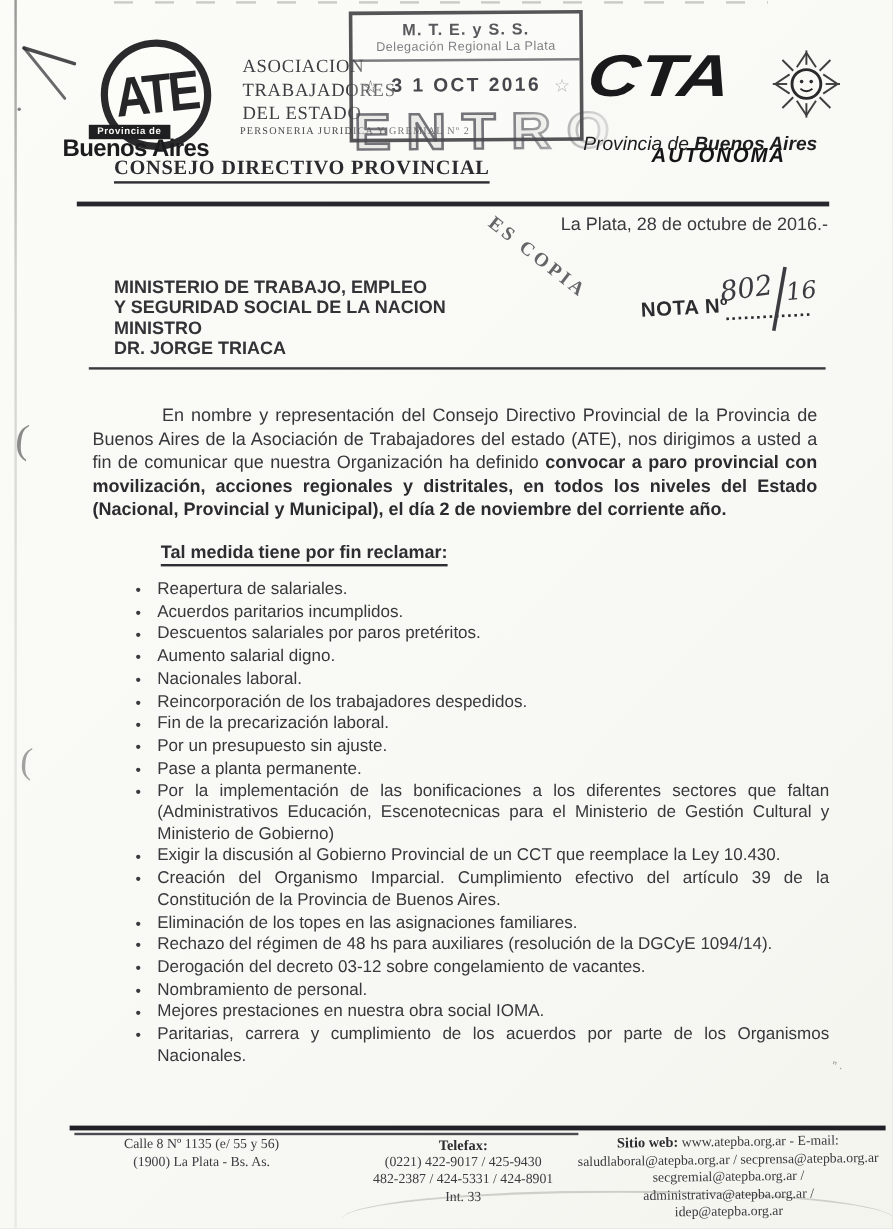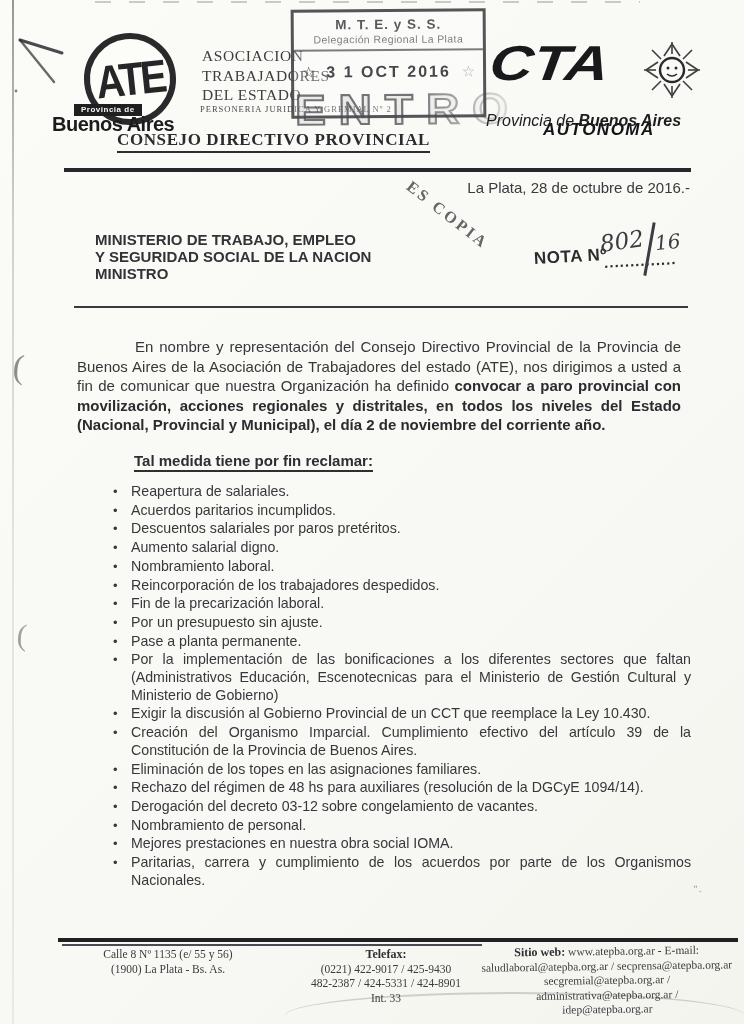--- a/index.html
+++ b/index.html
@@ -24,21 +24,21 @@
   .ate-circle{left:84px;top:33px;width:80px;height:80px;border:6px solid #2a2a2c;border-radius:50%;
     display:flex;align-items:center;justify-content:center;transform:rotate(-6deg);background:#fcfcf9;}
   .ate-acronym{font-weight:900;font-size:40px;letter-spacing:-3px;color:#262628;transform:scaleY(1.15);}
   .ate-ribbon{left:74px;top:104px;background:#1f1f21;color:#f7f7f4;font-size:8px;font-weight:700;
     padding:1px 7px 2px;letter-spacing:.5px;}
   .ate-province{left:52px;top:113px;font-weight:900;font-size:20px;letter-spacing:-.5px;color:#1c1c1e;}
   .org-lines{left:202px;top:46px;font-family:"Liberation Serif",serif;font-size:15.5px;line-height:1.27;
     letter-spacing:.6px;color:#3e3e42;}
   .legal-line{left:200px;top:104px;font-family:"Liberation Serif",serif;font-size:8.5px;letter-spacing:1px;color:#4a4a4e;}
   .council-line{left:95px;top:130px;font-family:"Liberation Serif",serif;font-weight:700;font-size:17px;
-    letter-spacing:.6px;color:#2b2b2f;border-bottom:2px solid #2e2e32;padding-bottom:1px;margin-left:22px;}
+    letter-spacing:.6px;color:#2b2b2f;border-bottom:2px solid #2e2e32;padding-bottom:1px;}
   
   .stamp-box{left:291px;top:9px;width:189px;height:103px;border:3px solid rgba(55,55,60,.85);
     transform:rotate(-.4deg);background:rgba(255,255,255,.25);text-align:center;}
   .stamp-ministry{margin-top:5px;font-size:13.5px;font-weight:700;color:rgba(60,60,66,.85);letter-spacing:1px;}
   .stamp-office{font-size:10.5px;color:rgba(95,95,100,.8);letter-spacing:.4px;border-bottom:2px solid rgba(70,70,76,.7);
     padding-bottom:4px;margin:1px 0 0;}
   .stamp-date-row{display:flex;align-items:center;justify-content:space-between;padding:12px 8px 0;}
   .stamp-star{font-size:15px;color:rgba(70,70,76,.9);}
   .stamp-star.faded{opacity:.45;}
   .stamp-date{font-size:16px;font-weight:700;letter-spacing:2px;color:rgba(50,50,56,.9);}
@@ -169,33 +169,34 @@
   <div class="abs nota-dots">..............</div>
   <div class="abs handwrit nota-number">802</div>
   <div class="abs nota-slash"></div>
   <div class="abs handwrit nota-year">16</div>
 
   <div class="abs addressee">
 
   <div>MINISTERIO DE TRABAJO, EMPLEO</div>
       <div>Y SEGURIDAD SOCIAL DE LA NACION</div>
       <div>MINISTRO</div>
+      <div>DR. JORGE TRIACA</div>
     </div>
   <div class="abs addressee-rule"></div>
 
   <p class="abs body-par"><span>En nombre y representación del Consejo Directivo Provincial de la Provincia de Buenos Aires de la Asociación de Trabajadores del estado (ATE), nos dirigimos a usted a fin de comunicar que nuestra Organización ha definido </span><b>convocar a paro provincial con movilización, acciones regionales y distritales, en todos los niveles del Estado (Nacional, Provincial y Municipal), el día 2 de noviembre del corriente año.</b></p>
 
   <div class="abs claims-heading">Tal medida tiene por fin reclamar:</div>
   <ul class="abs claims">
 
   <li>Reapertura de salariales.</li>
       <li>Acuerdos paritarios incumplidos.</li>
       <li>Descuentos salariales por paros pretéritos.</li>
       <li>Aumento salarial digno.</li>
-      <li>Nombramiento laboral.</li>
+      <li>Nacionales laboral.</li>
       <li>Reincorporación de los trabajadores despedidos.</li>
       <li>Fin de la precarización laboral.</li>
       <li>Por un presupuesto sin ajuste.</li>
       <li>Pase a planta permanente.</li>
       <li>Por la implementación de las bonificaciones a los diferentes sectores que faltan (Administrativos Educación, Escenotecnicas para el Ministerio de Gestión Cultural y Ministerio de Gobierno)</li>
       <li>Exigir la discusión al Gobierno Provincial de un CCT que reemplace la Ley 10.430.</li>
       <li>Creación del Organismo Imparcial. Cumplimiento efectivo del artículo 39 de la Constitución de la Provincia de Buenos Aires.</li>
       <li>Eliminación de los topes en las asignaciones familiares.</li>
       <li>Rechazo del régimen de 48 hs para auxiliares (resolución de la DGCyE 1094/14).</li>
       <li>Derogación del decreto 03-12 sobre congelamiento de vacantes.</li>

